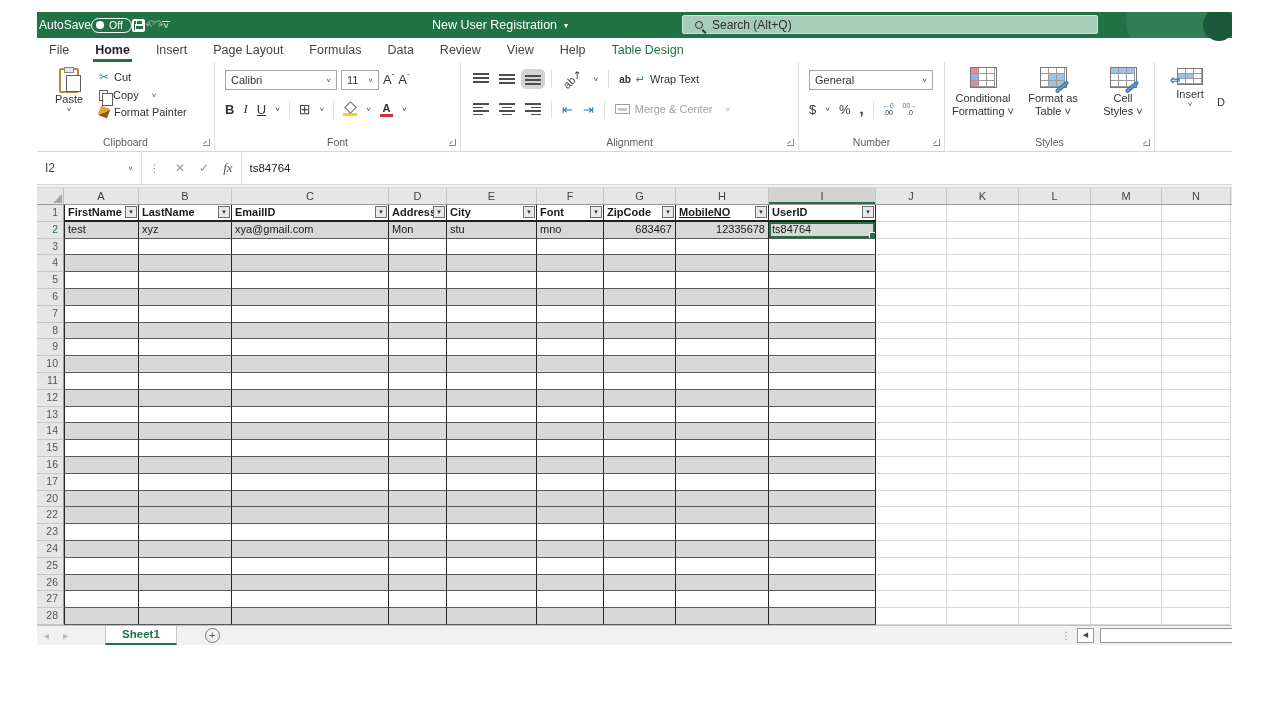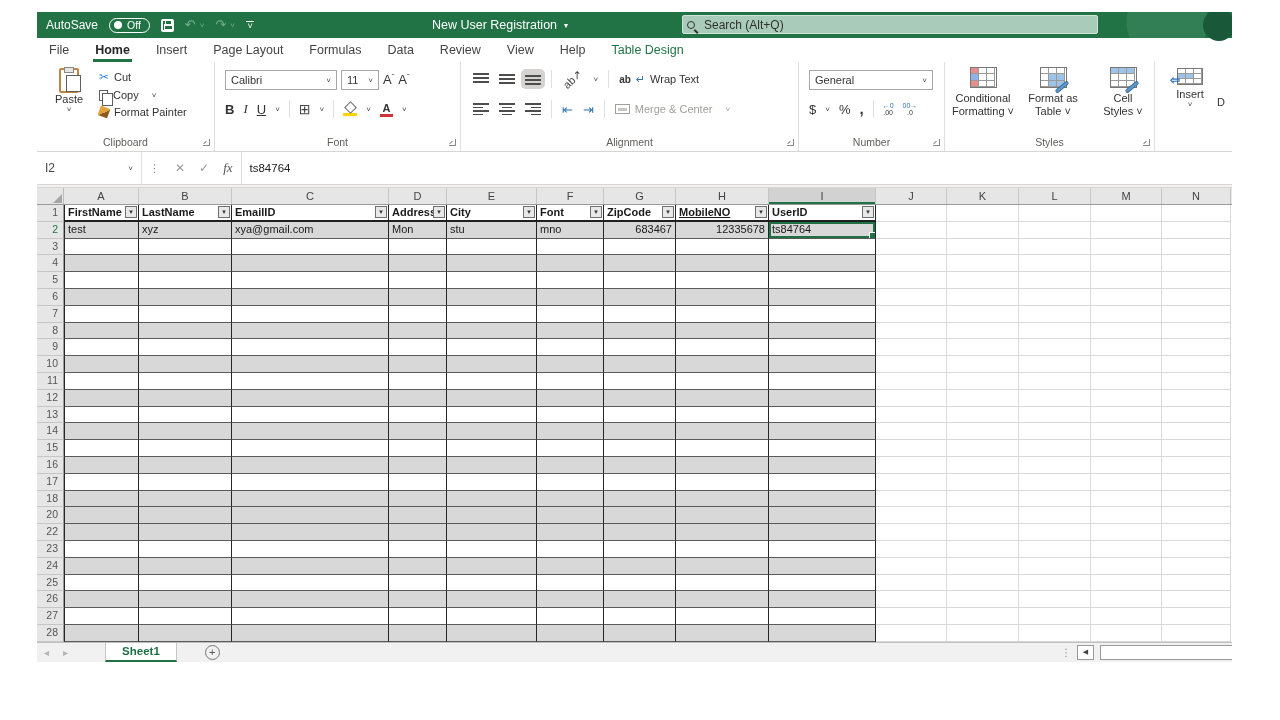--- a/index.html
+++ b/index.html
@@ -2,34 +2,34 @@
 <html><head>
 <meta charset="utf-8">
 <style>
   *{box-sizing:border-box;margin:0;padding:0}
   html,body{width:1280px;height:720px;background:#fff;font-family:"Liberation Sans",sans-serif;overflow:hidden}
   #win{position:absolute;left:37px;top:12px;width:1195px;height:700px;background:#fff;overflow:hidden}
 
   
   .titlebar{height:26px;background:#217346;display:flex;align-items:center;color:#fff;font-size:12px;position:relative;
     background-image:radial-gradient(circle at 1130px 10px, rgba(255,255,255,.08) 0 40px, transparent 41px)}
-  .qat{display:flex;align-items:center;gap:11px;margin-left:9px}
+  .qat{display:flex;align-items:center;gap:0;margin-left:2px}
   .toggle{display:flex;align-items:center;gap:5px;border:1px solid #fff;border-radius:9px;padding:1px 8px 1px 4px;height:15px}
   .tdot{width:8px;height:8px;border-radius:50%;background:#fff}
   .tstate{font-size:10.5px}
   .saveico{width:13px;height:13px;border:2px solid #fff;border-radius:2px;position:relative}
   .saveico:before{content:"";position:absolute;left:2px;top:-1px;width:5px;height:4px;background:#217346;border:1px solid #fff}
   .saveico:after{content:"";position:absolute;left:1px;bottom:0;width:7px;height:4px;border:1px solid #fff}
   .uarrow{color:#77ab90;font-size:13px;line-height:1}
   .tinychev{color:#77ab90;font-size:8px;margin-left:-7px}
   .qatmore{display:flex;flex-direction:column;align-items:center;line-height:5px;font-size:9px;color:#fff}
   .qatmore i{display:block;width:8px;border-top:1.5px solid #fff;margin-bottom:2px}
   .doc-title{position:absolute;left:395px;top:0;height:26px;display:flex;align-items:center;gap:7px;font-size:12.5px}
   .doc-title .car{font-size:8px}
-  .searchbox{position:absolute;left:645px;top:3px;width:416px;height:19px;background:#a9ccba;border:1px solid #cfe3d8;border-radius:2px;display:flex;align-items:center;gap:9px;padding-left:4px;color:#2f2f2f}
+  .searchbox{position:absolute;left:645px;top:3px;width:416px;height:19px;background:#a9ccba;border:1px solid #cfe3d8;border-radius:2px;display:flex;align-items:center;gap:9px;padding-left:12px;color:#2f2f2f}
   .mag{width:8px;height:8px;border:1.5px solid #333;border-radius:50%;position:relative;flex:none}
   .mag:after{content:"";position:absolute;left:7px;top:7px;width:5px;height:1.5px;background:#333;transform:rotate(45deg);transform-origin:0 0}
   .avatar{position:absolute;left:1166px;top:-3px;width:32px;height:32px;border-radius:50%;background:#19593a}
 
   
   .tabsrow{height:24px;background:#fff;display:flex;align-items:center;gap:26px;padding-left:12px;font-size:12.5px;color:#444}
   .tab{height:24px;display:flex;align-items:center;position:relative;cursor:default}
   .tab.active{color:#262626;font-weight:700}
   .tab.active:after{content:"";position:absolute;left:-2px;right:-2px;bottom:0;height:3px;background:#217346}
   .tab.contextual{color:#217346}
@@ -739,37 +739,20 @@
         <div class="cell t" style="width: 72px;"></div>
         <div class="cell t" style="width: 93px;"></div>
         <div class="cell t" style="width: 107px;"></div>
         <div class="cell" style="width: 71px;"></div>
         <div class="cell" style="width: 72px;"></div>
         <div class="cell" style="width: 72px;"></div>
         <div class="cell" style="width: 71px;"></div>
         <div class="cell" style="width: 69px;"></div>
       </div>
       <div class="grow" style="height: 16.8px;">
-        <div class="rowh">18</div>
-        <div class="cell t tl band" style="width: 75px;"></div>
-        <div class="cell t band" style="width: 93px;"></div>
-        <div class="cell t band" style="width: 157px;"></div>
-        <div class="cell t band" style="width: 58px;"></div>
-        <div class="cell t band" style="width: 90px;"></div>
-        <div class="cell t band" style="width: 67px;"></div>
-        <div class="cell t band" style="width: 72px;"></div>
-        <div class="cell t band" style="width: 93px;"></div>
-        <div class="cell t band" style="width: 107px;"></div>
-        <div class="cell" style="width: 71px;"></div>
-        <div class="cell" style="width: 72px;"></div>
-        <div class="cell" style="width: 72px;"></div>
-        <div class="cell" style="width: 71px;"></div>
-        <div class="cell" style="width: 69px;"></div>
-      </div>
-      <div class="grow" style="height: 16.8px;">
         <div class="rowh">20</div>
         <div class="cell t tl band" style="width: 75px;"></div>
         <div class="cell t band" style="width: 93px;"></div>
         <div class="cell t band" style="width: 157px;"></div>
         <div class="cell t band" style="width: 58px;"></div>
         <div class="cell t band" style="width: 90px;"></div>
         <div class="cell t band" style="width: 67px;"></div>
         <div class="cell t band" style="width: 72px;"></div>
         <div class="cell t band" style="width: 93px;"></div>
         <div class="cell t band" style="width: 107px;"></div>

